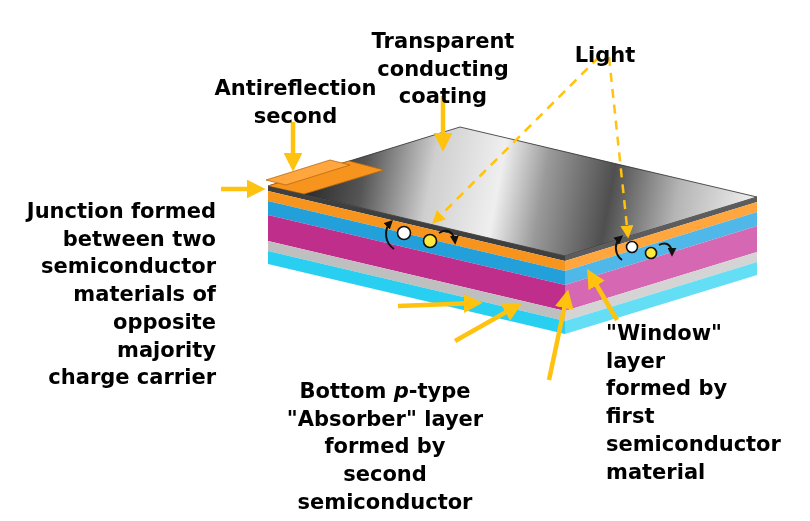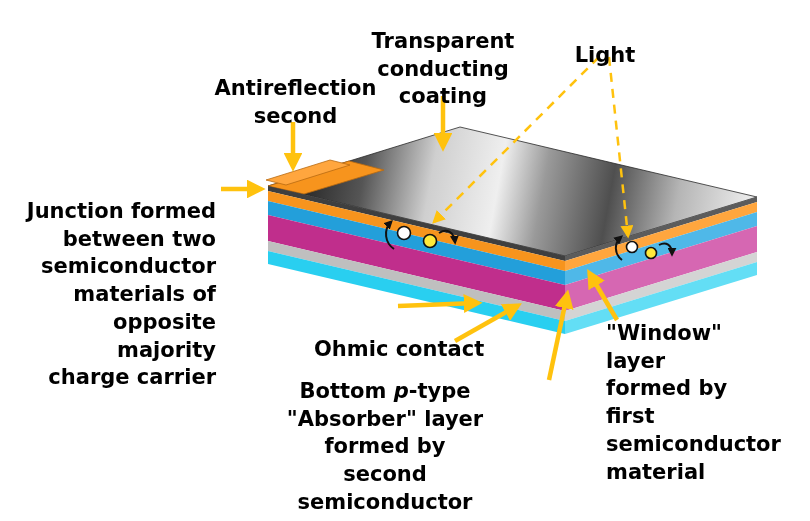--- a/index.html
+++ b/index.html
@@ -96,21 +96,20 @@
   <div class="lbl pre ctr" style="left:570px; top:26px; width:70px;margin-top:16px;">Light</div>
 
   <div class="lbl pre rgt" style="left:8px; top:176px; width:208px;margin-top:22px;">Junction formed
 between two
 semiconductor
 materials of
 opposite majority
 charge carrier</div>
 
 
-  <div class="lbl pre" style="left:314px; top:336px;">Ohmic contact</div>
 
   <div class="lbl ctr" style="left:280px; top:378px; width:210px;">
       <div><span>Bottom </span><span class="it">p</span><span>-type</span></div>
       <div class="pre">"Absorber" layer
 formed by second
 semiconductor
 material</div>
     </div>
 
   <div class="lbl" style="left:606px; top:320px; width:160px;">

